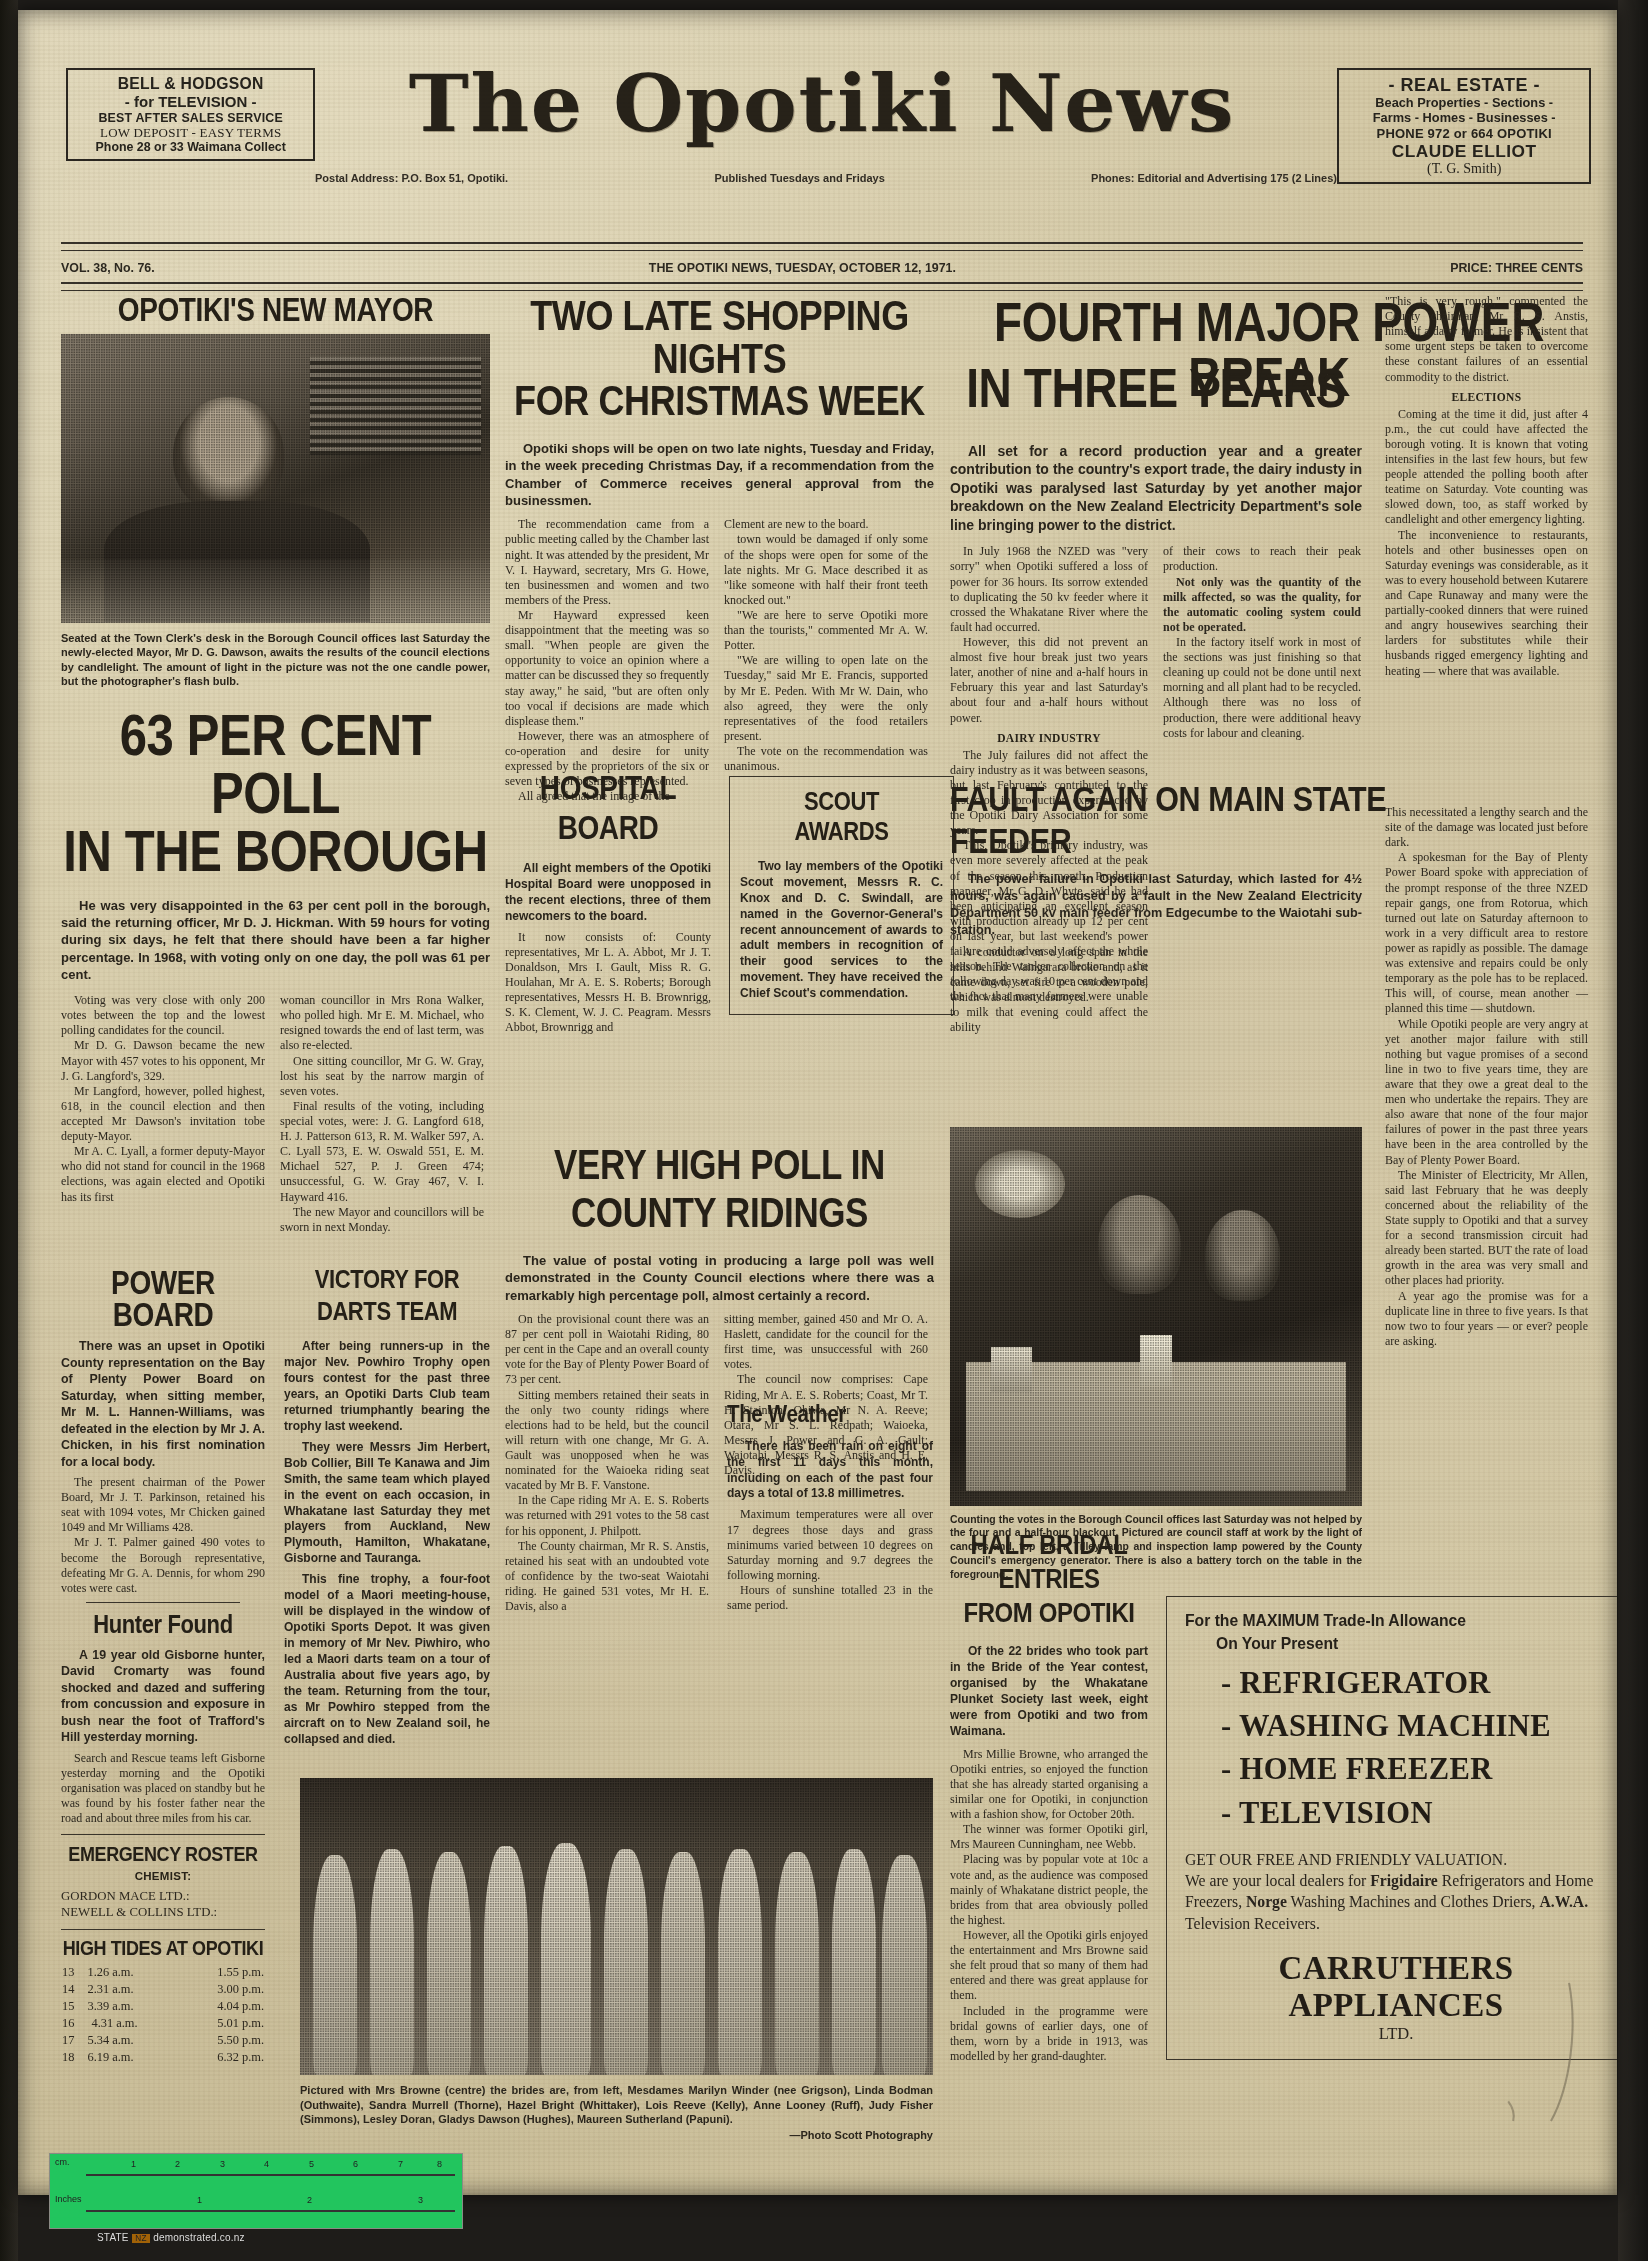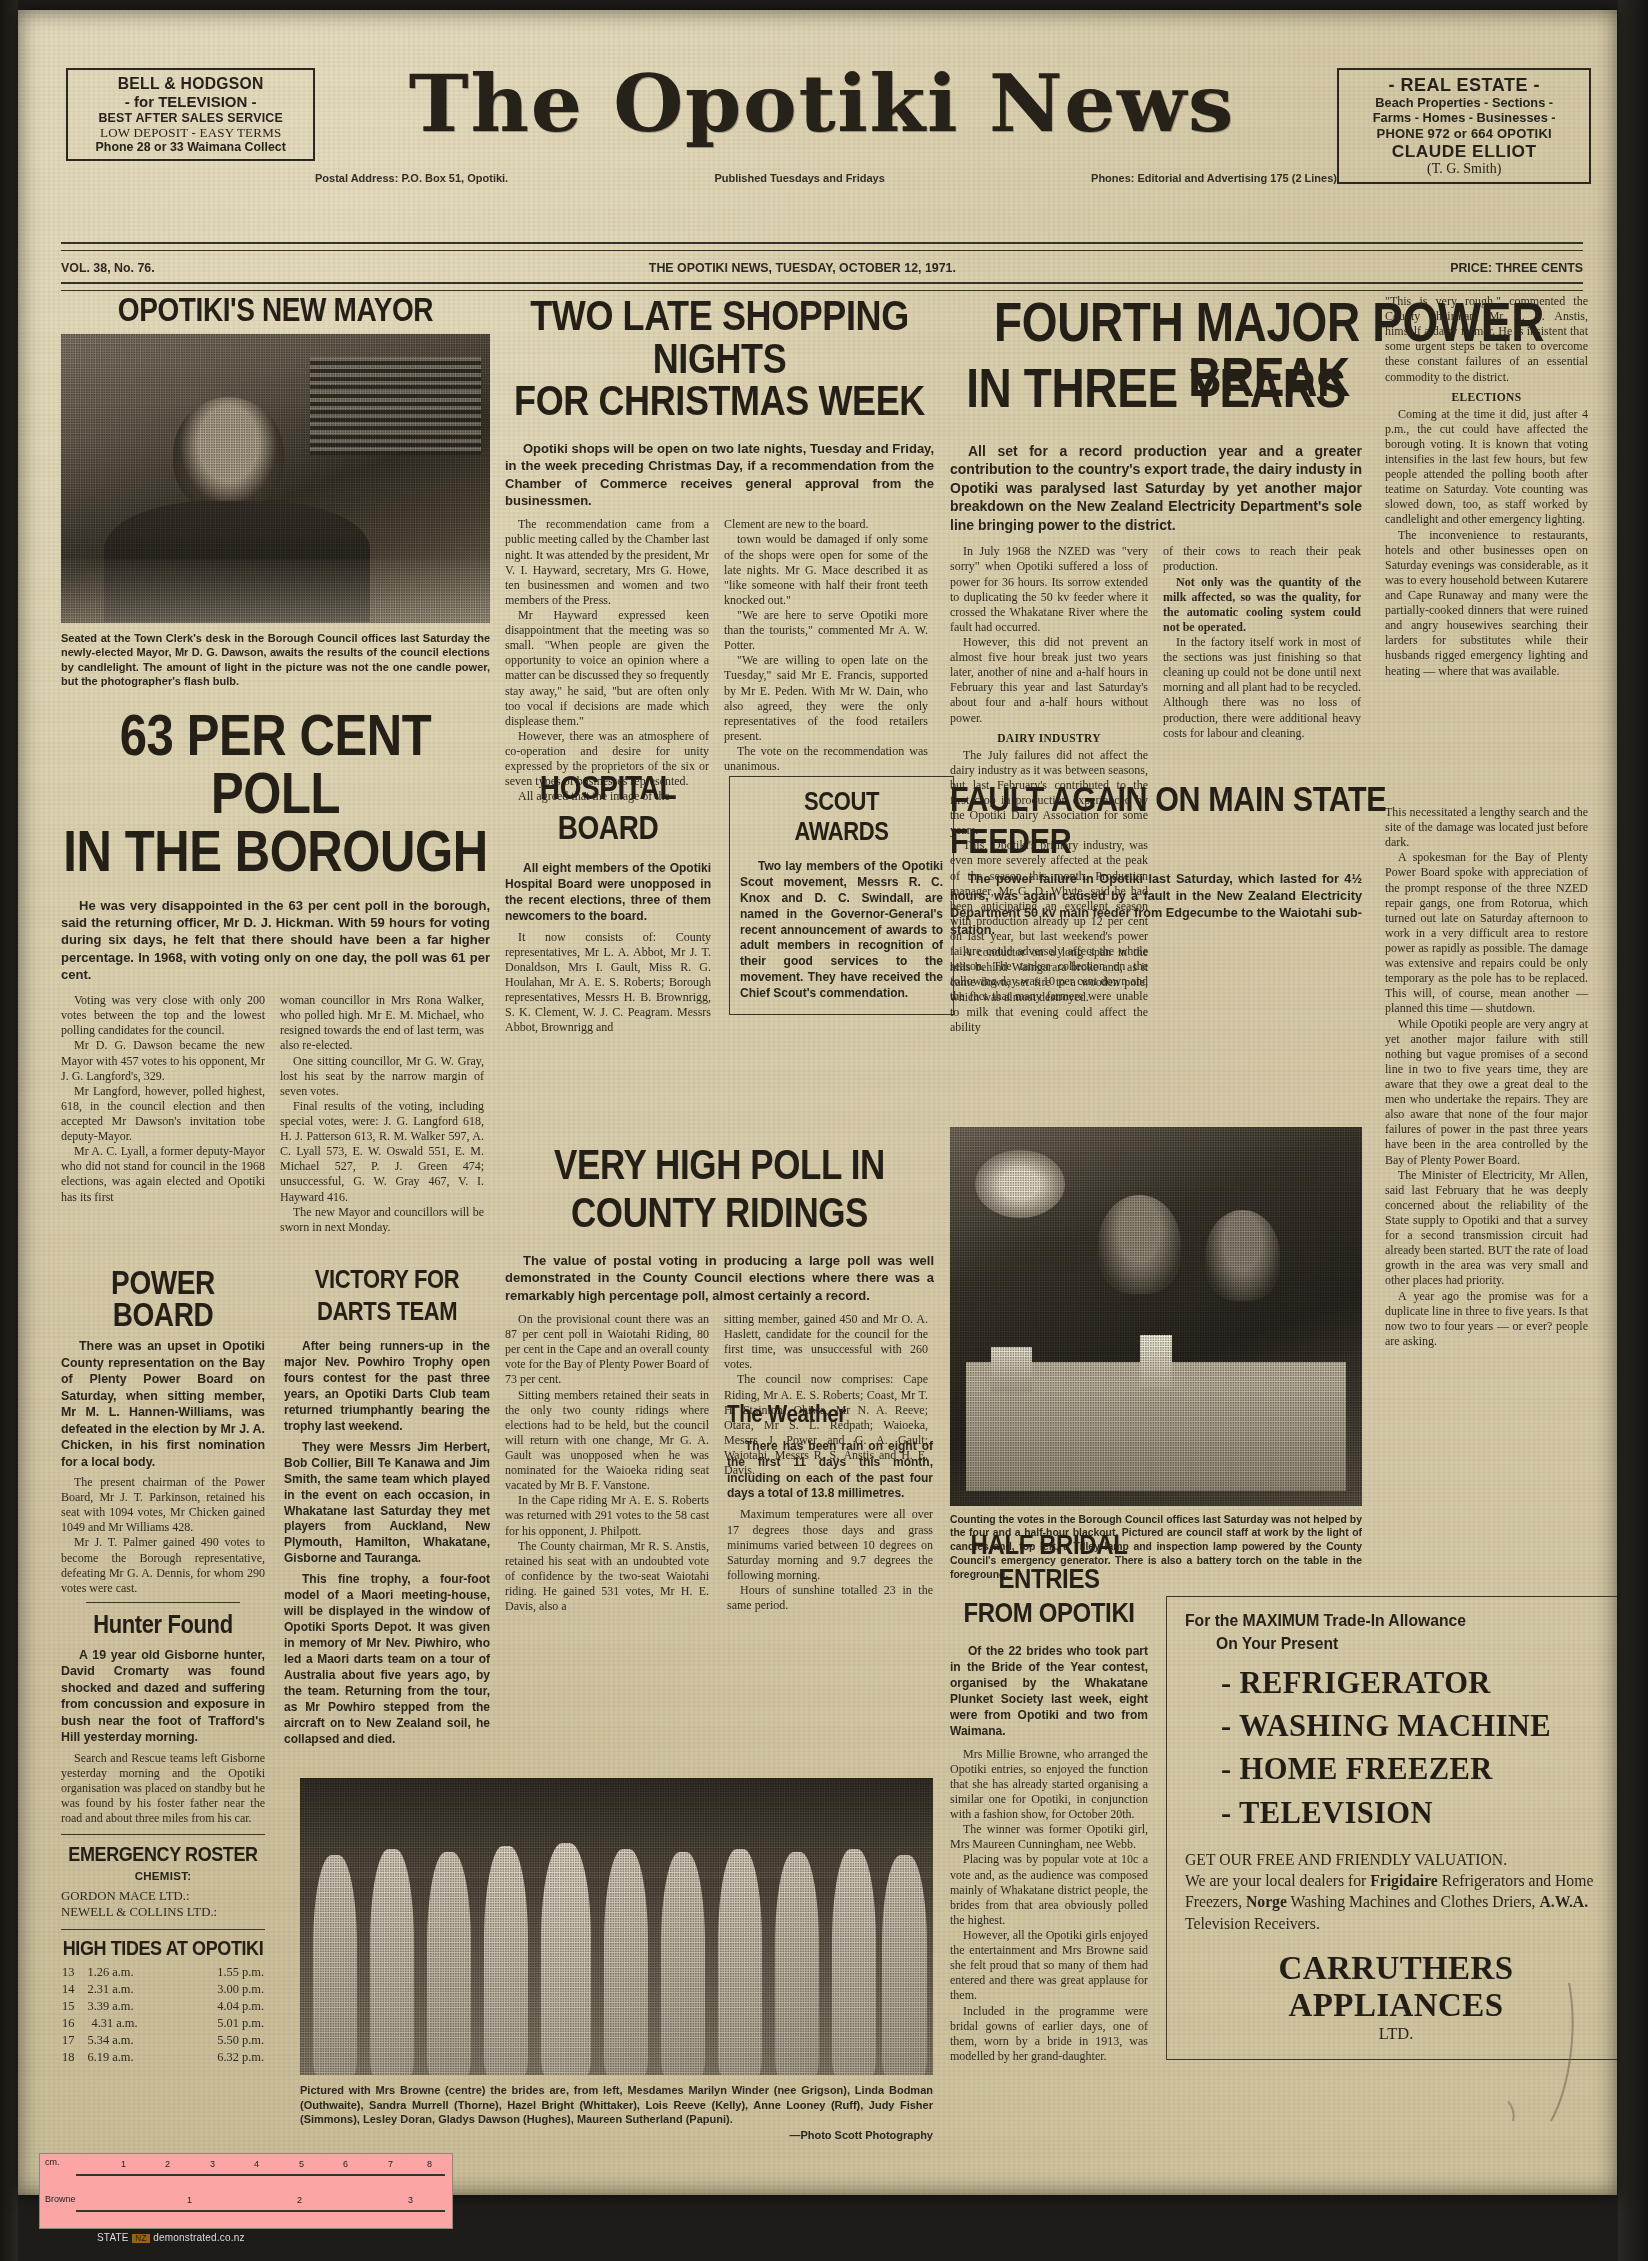--- a/index.html
+++ b/index.html
@@ -138,22 +138,22 @@
     position:absolute;inset:0;
     background-image:
       radial-gradient(circle at 0.8px 0.8px, rgba(20,18,14,.55) 0.7px, rgba(0,0,0,0) 1.2px);
     background-size:2.5px 2.5px;
     mix-blend-mode:multiply;opacity:.75;
   }
 
   .boxed{border:1.6px solid #3a352b;}
 
   
-  .ruler{position:absolute;left:39px;top:2153px;width:412px;height:74px;
-    background:#fca5a5;border:0.8px solid #8a8a85;}
+  .ruler{position:absolute;left:49px;top:2153px;width:412px;height:74px;
+    background:#22c55e;border:0.8px solid #8a8a85;}
   .ruler .lbl{position:absolute;font-size:9px;font-family:"Liberation Sans",sans-serif;color:#222;}
   .nzms{position:absolute;left:97px;top:2232px;font-size:10px;color:#ddd;
     font-family:"Liberation Sans",sans-serif;letter-spacing:0.2px;}
   .nzmsbadge{display:inline-block;background:#a16207;color:#222;padding:0 3.3px;margin:0 3.3px;font-size:8.2px;}
 </style>
 </head>
 <body>
 
 <div class="scan">
   <div class="edge-left"></div>
@@ -491,21 +491,21 @@
     </div>
 
     <svg class="curl" viewBox="0 0 130 180">
       <path d="M118 6 C 128 60, 120 130, 96 174" stroke="#6d6450" stroke-width="2.5" fill="none" opacity=".55"></path>
       <path d="M44 150 C 50 158, 52 166, 50 174" stroke="#6d6450" stroke-width="2.5" fill="none" opacity=".5"></path>
     </svg>
   </div>
 
   <div class="ruler">
     <div class="lbl" style="left:5px;top:3.3px">cm.</div>
-    <div class="lbl" style="left:5px;top:40px">Browne</div>
+    <div class="lbl" style="left:5px;top:40px">Inches</div>
     <div style="position:absolute;left:36px;top:20px;right:6.6px;height:1.6px;background:#333"></div>
     <div style="position:absolute;left:36px;top:56px;right:6.6px;height:1.6px;background:#333"></div>
     <div class="lbl" style="left:81px;top:5px">1</div>
     <div class="lbl" style="left:125px;top:5px">2</div>
     <div class="lbl" style="left:170px;top:5px">3</div>
     <div class="lbl" style="left:214px;top:5px">4</div>
     <div class="lbl" style="left:259px;top:5px">5</div>
     <div class="lbl" style="left:303px;top:5px">6</div>
     <div class="lbl" style="left:348px;top:5px">7</div>
     <div class="lbl" style="left:387px;top:5px">8</div>

